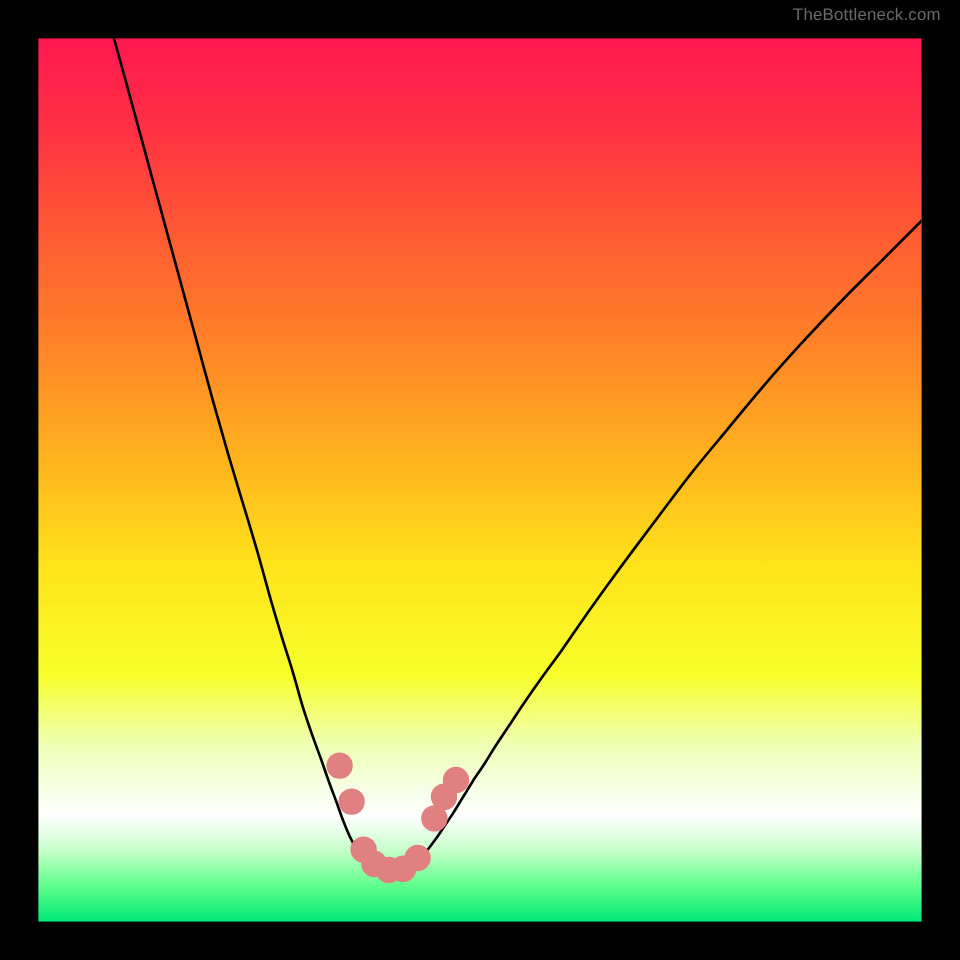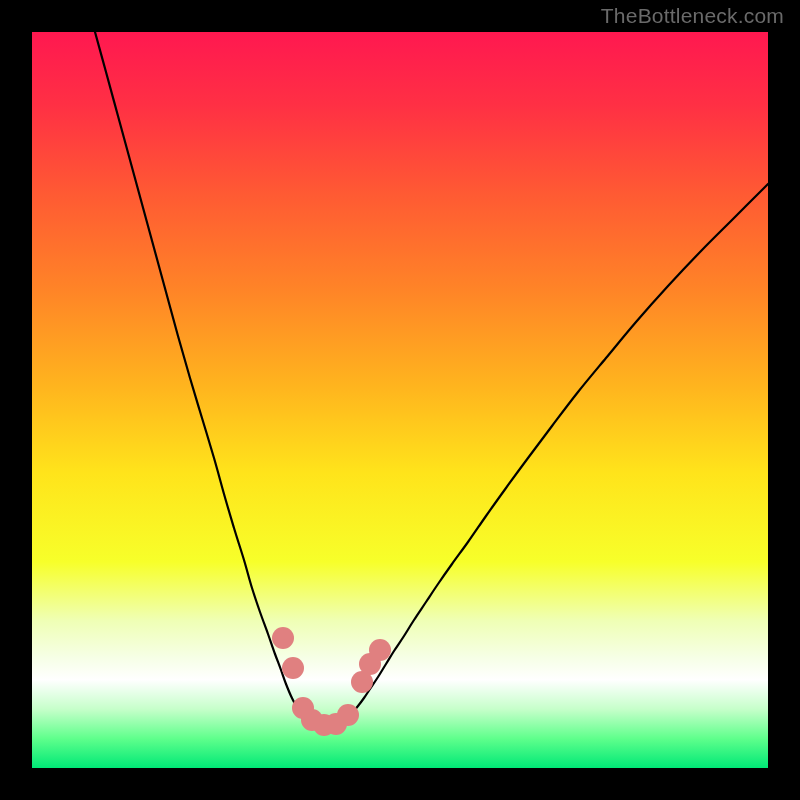--- a/index.html
+++ b/index.html
@@ -15,21 +15,21 @@
     position: relative;
     width: 800px;
     height: 800px;
     background: #000;
   }
   .watermark {
     position: absolute;
     top: 4px;
     right: 16px;
     color: #6a6a6a;
-    font-size: 21px;
+    font-size: 14px;
     font-weight: 500;
     letter-spacing: 0.2px;
     z-index: 10;
     user-select: none;
   }
   svg {
     position: absolute;
     left: 0;
     top: 0;
   }

